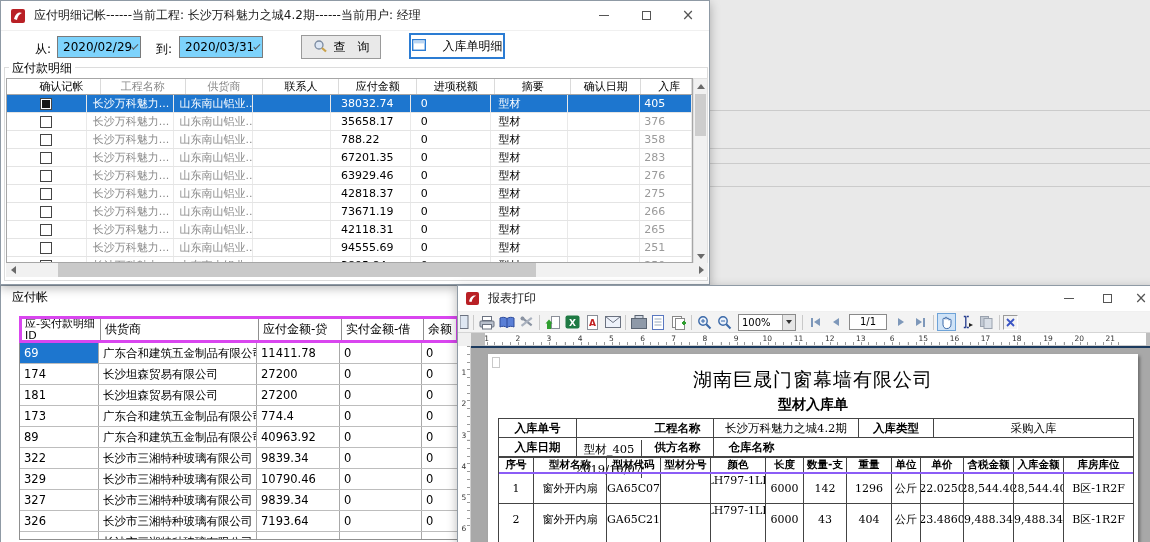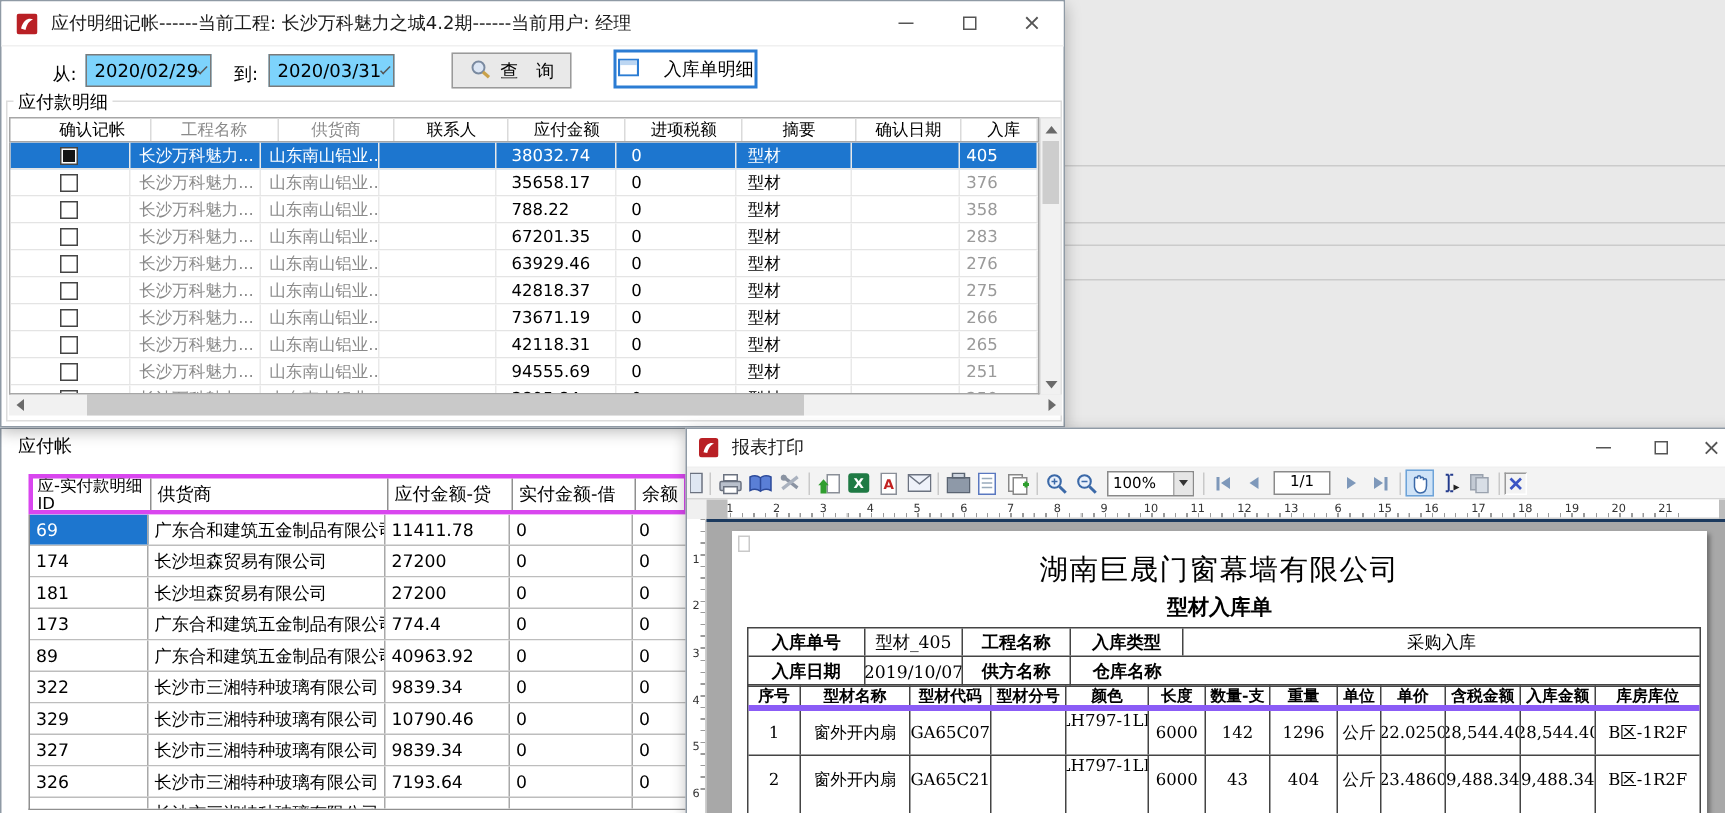--- a/index.html
+++ b/index.html
@@ -98,23 +98,23 @@
 .page{position:absolute;left:17px;top:6px;width:650px;height:210px;background:#fff;box-shadow:2px 2px 3px rgba(0,0,0,.35);font-family:"DejaVu Serif","Liberation Serif",serif;}
 .fold{position:absolute;left:4px;top:3px;width:8px;height:11px;background:#fff;border:1px solid #c9c9c9;}
 .company{text-align:center;font-size:19px;letter-spacing:1px;padding-top:13px;}
 .doctitle{text-align:center;font-size:14px;font-weight:bold;margin-top:3px;}
 .infotable{position:absolute;left:10px;top:64px;width:636px;border:1px solid #444;}
 .inforow{display:flex;height:19px;border-bottom:1px solid #444;}
 .inforow:last-child{border-bottom:none;}
 .inforow span{display:flex;align-items:center;justify-content:center;border-right:1px solid #444;height:100%;font-size:11.5px;overflow:hidden;white-space:nowrap;}
 .inforow span:last-child{border-right:none;}
 .il{font-weight:bold;}
-.il0{width:78px;}.iv0{width:65px;}.il1{width:72px;}.iv1{width:145px;}.il2{width:75px;}.iv2{flex:1;}
+.il0{width:78px;}.iv0{width:65px;margin-top:21px;}.il1{width:72px;}.iv1{width:145px;}.il2{width:75px;}.iv2{flex:1;}
 .dettable{position:absolute;left:10px;top:102px;width:636px;border:1px solid #444;}
-.dhead{display:flex;height:17px;border-bottom:4px solid #8b5cf6;font-weight:bold;font-size:10.5px;}
+.dhead{display:flex;height:17px;border-bottom:2px solid #8b5cf6;font-weight:bold;font-size:10.5px;}
 .dhead span,.drow span{display:flex;align-items:center;justify-content:center;border-right:1px solid #444;height:100%;overflow:hidden;white-space:nowrap;}
 .dhead span:last-child,.drow span:last-child{border-right:none;}
 .drow{display:flex;height:30px;border-bottom:1px solid #444;font-size:11px;}
 .drow:last-child{border-bottom:none;}
 .r0{width:35px;}.r1{width:73px;}.r2{width:54px;}.r3{width:50px;}.r4{width:55px;align-items:flex-start!important;}
 .r5{width:38px;}.r6{width:43px;}.r7{width:45px;}.r8{width:29px;}.r9{width:43px;}.r10{width:50px;}.r11{width:50px;}.r12{flex:1;}
 .emptyrow{height:30px;}
 </style>
 </head>
 <body>
@@ -682,20 +682,21 @@
     <div class="page">
       <span class="fold"></span>
       <div class="company">湖南巨晟门窗幕墙有限公司</div>
       <div class="doctitle">型材入库单</div>
 
       <div class="infotable">
         <div class="inforow">
           <span class="il il0">入库单号</span>
           <span class="iv0">型材_405</span>
           <span class="il il1">工程名称</span>
+          <span class="iv1">长沙万科魅力之城4.2期</span>
           <span class="il il2">入库类型</span>
           <span class="iv2">采购入库</span>
         </div>
         <div class="inforow">
           <span class="il il0">入库日期</span>
           <span class="iv0">2019/10/07</span>
           <span class="il il1">供方名称</span>
           <span class="il il2">仓库名称</span>
         </div>
       </div>

